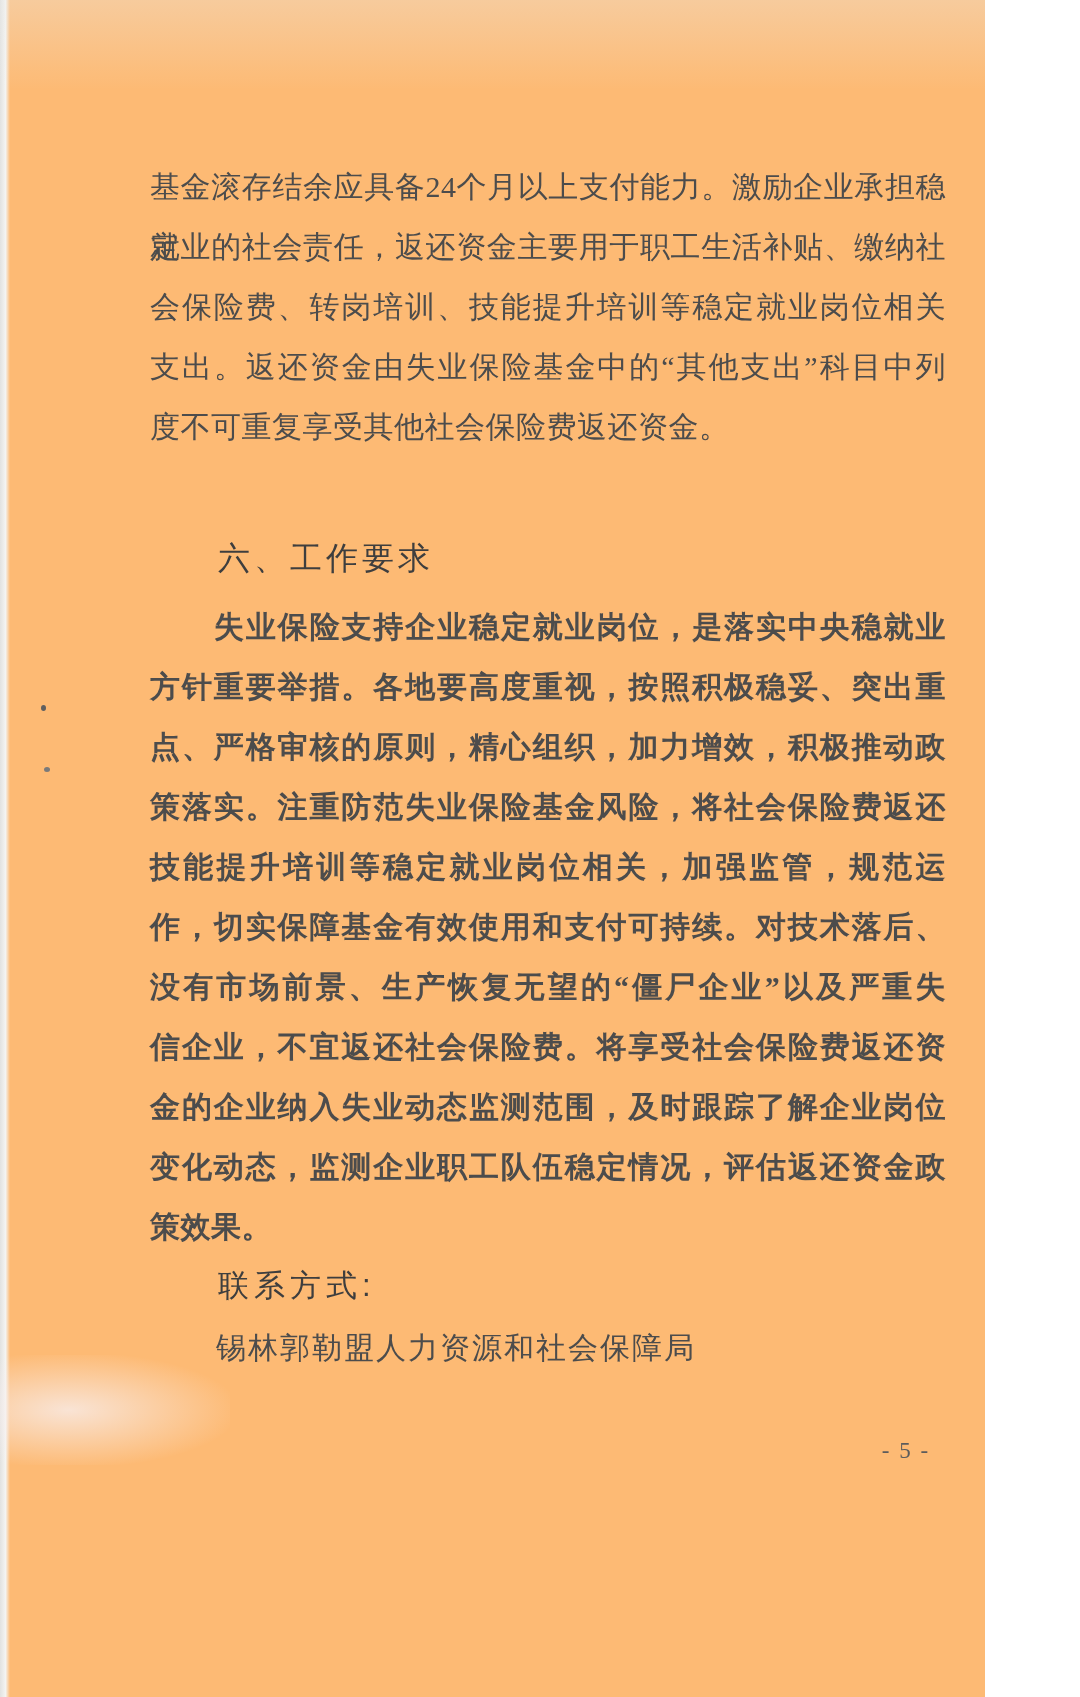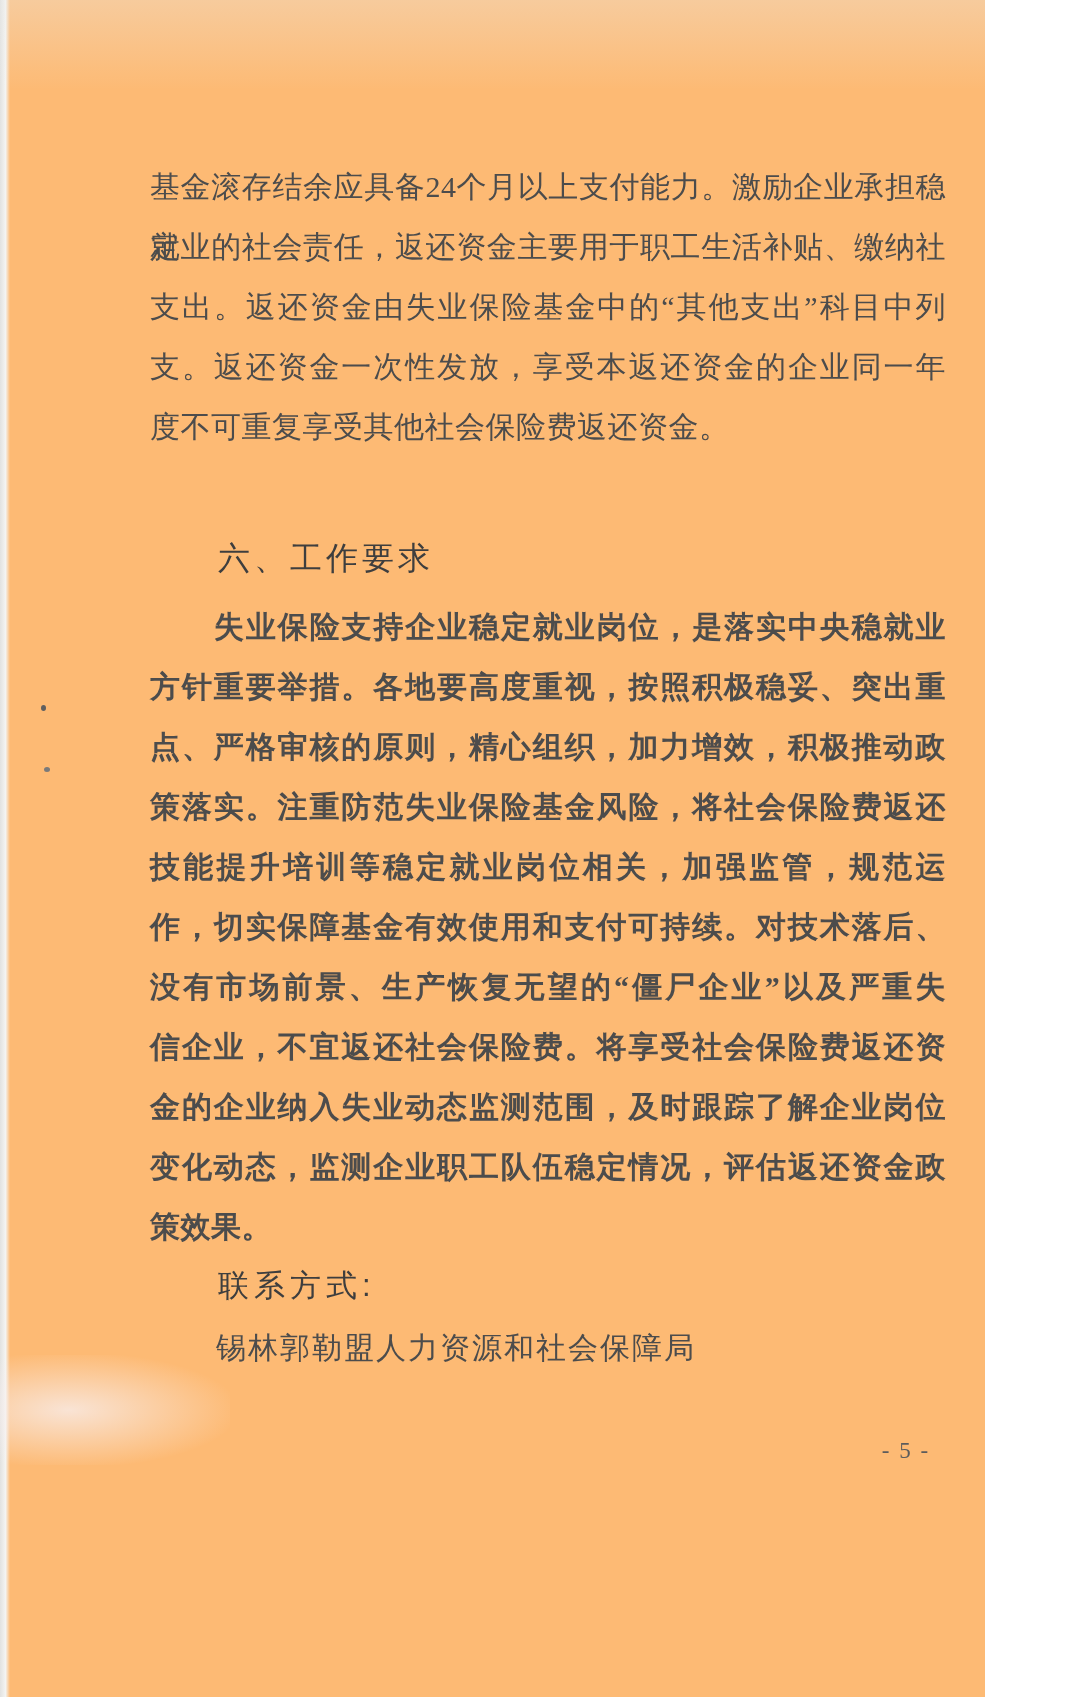--- a/index.html
+++ b/index.html
@@ -103,22 +103,22 @@
 
 <div class="page">
 
   <div class="scan-edge"></div>
   <div class="shade-top"></div>
   <div class="shade-bottom-left"></div>
 
   <div class="para para-continuation">
     <div class="line">基金滚存结余应具备24个月以上支付能力。激励企业承担稳定</div>
     <div class="line">就业的社会责任，返还资金主要用于职工生活补贴、缴纳社</div>
+    <div class="line">会保险费、转岗培训、技能提升培训等稳定就业岗位相关</div>
     <div class="line">支出。返还资金由失业保险基金中的“其他支出”科目中列</div>
-    <div class="line">支。返还资金一次性发放，享受本返还资金的企业同一年</div>
     <div class="line end">度不可重复享受其他社会保险费返还资金。</div>
   </div>
 
   <div class="heading heading-section">六、工作要求</div>
 
   <div class="para para-work">
     <div class="line indent">失业保险支持企业稳定就业岗位，是落实中央稳就业</div>
     <div class="line">方针重要举措。各地要高度重视，按照积极稳妥、突出重</div>
     <div class="line">点、严格审核的原则，精心组织，加力增效，积极推动政</div>
     <div class="line">策落实。注重防范失业保险基金风险，将社会保险费返还</div>

